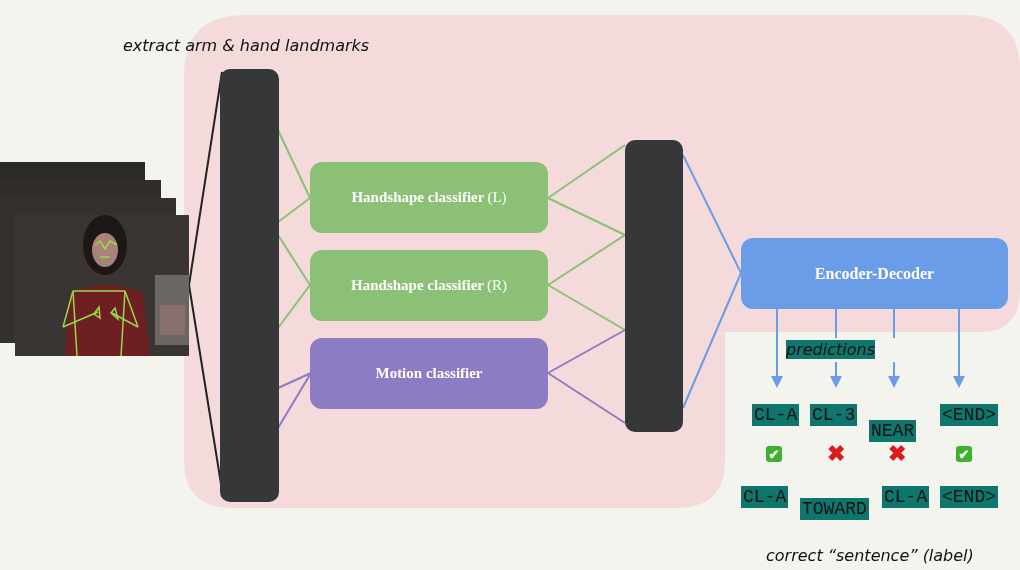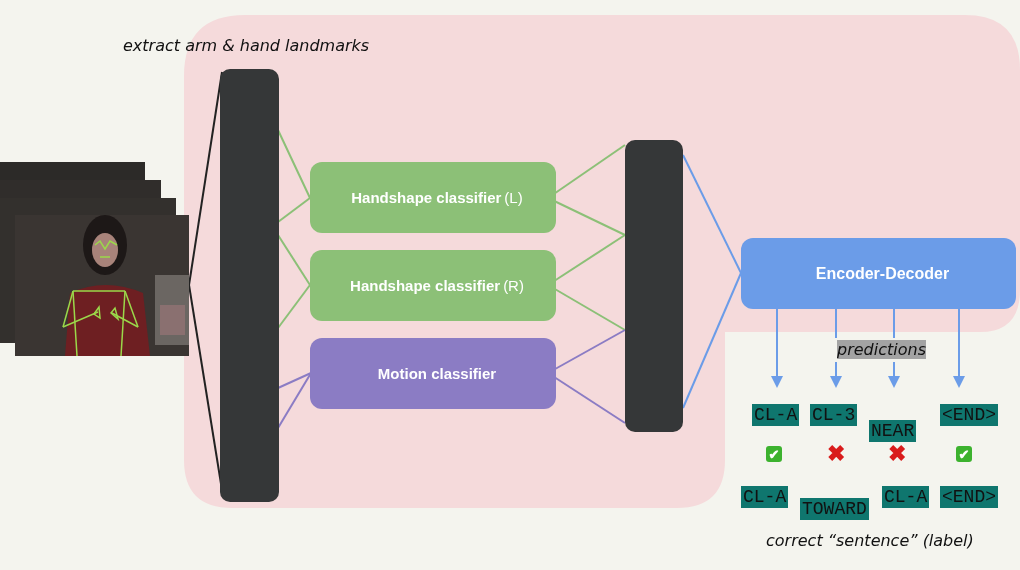--- a/index.html
+++ b/index.html
@@ -10,22 +10,22 @@
     position: relative;
   }
   .stage { position: absolute; left: 0; top: 0; width: 1020px; height: 570px; border-radius: 28px; }
   svg.diagram { position: absolute; left: 0; top: 0; }
   .label-italic {
     position: absolute; font-style: italic; color: #111;
     font-family: "DejaVu Sans", sans-serif; font-size: 16px; white-space: nowrap;
   }
   .node {
     position: absolute; border-radius: 12px; color: #fff;
-    font-family: Liberation Sans, sans-serif; font-weight: bold; font-size: 15px;
-    display: flex; align-items: center; justify-content: center; white-space: nowrap; padding-left: 8px;
+    font-family: Liberation Serif, serif; font-weight: bold; font-size: 15px;
+    display: flex; align-items: center; justify-content: center; white-space: nowrap;
   }
   .node .suffix { font-weight: normal; margin-left: 3px; }
   .bar { position: absolute; background: #353738; border-radius: 10px; }
   .token {
     position: absolute; font-family: Liberation Mono, monospace; font-size: 18px;
     color: #111; background: #0f766e; padding: 1px 2px; white-space: nowrap;
   }
   .mark { position: absolute; font-size: 17px; font-weight: bold; line-height: 1; }
   .check {
     background: #3cb22e; color: #fff; width: 16px; height: 16px; border-radius: 3px;
@@ -104,22 +104,22 @@
           <line x1="58" y1="76" x2="62" y2="141"></line>
           <line x1="110" y1="76" x2="106" y2="141"></line>
           <polygon points="79,99 84,92 85,103"></polygon>
           <polygon points="96,98 100,93 103,104"></polygon>
         </g>
       </svg>
     </div>
   </div>
 
   <div class="label-italic" style="left:123px;top:36px;">extract arm &amp; hand landmarks</div>
-  <div class="label-italic" style="left:837px;top:340px;background:#a3a3a3;">predictions</div>
-  <div class="label-italic" style="left:766px;top:531px;">correct “sentence” (label)</div>
+  <div class="label-italic" style="left:786px;top:340px;background:#0f766e;">predictions</div>
+  <div class="label-italic" style="left:766px;top:546px;">correct “sentence” (label)</div>
 
   <div class="bar" style="left:220px;top:69px;width:59px;height:433px;"></div>
   <div class="bar" style="left:625px;top:140px;width:58px;height:292px;"></div>
 
   <div class="node" style="left:310px;top:162px;width:238px;height:71px;background:#8cc077;">
     <span>Handshape classifier</span>
     <span class="suffix">(L)</span>
   </div>
   <div class="node" style="left:310px;top:250px;width:238px;height:71px;background:#8cc077;">
     <span>Handshape classifier</span>

